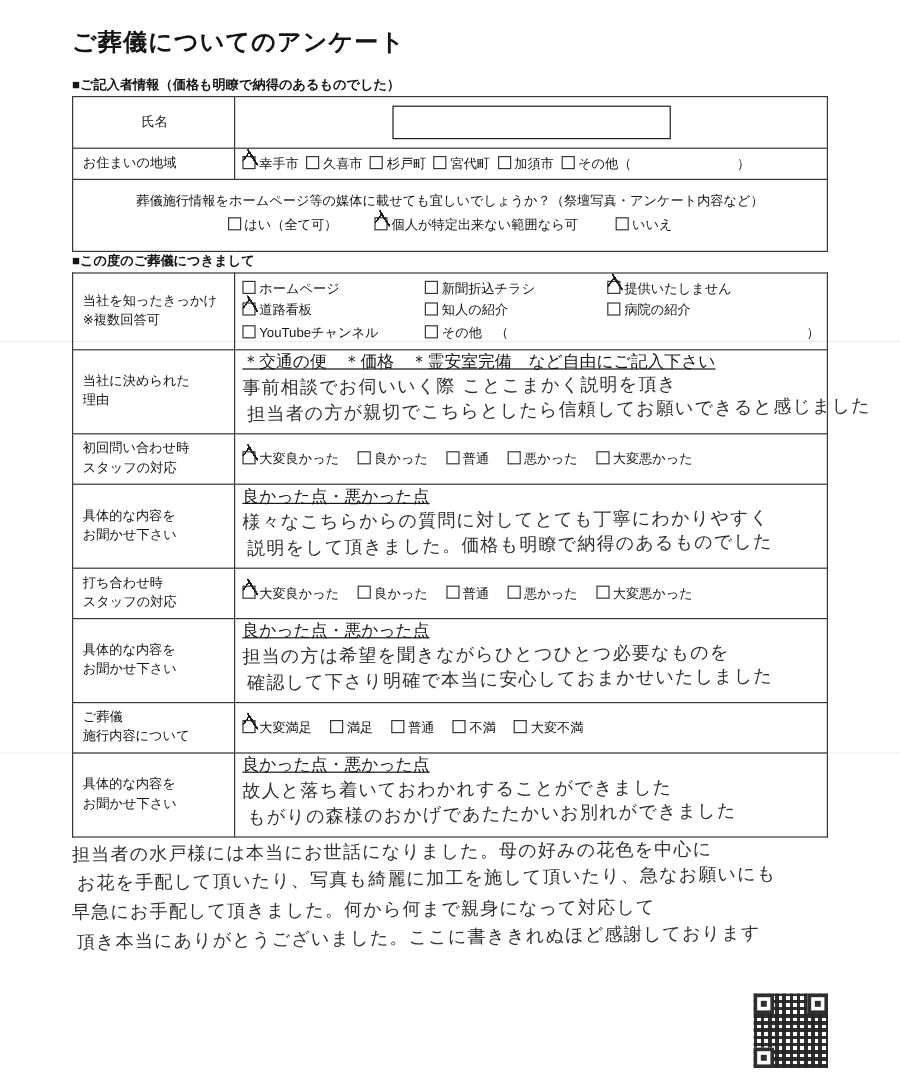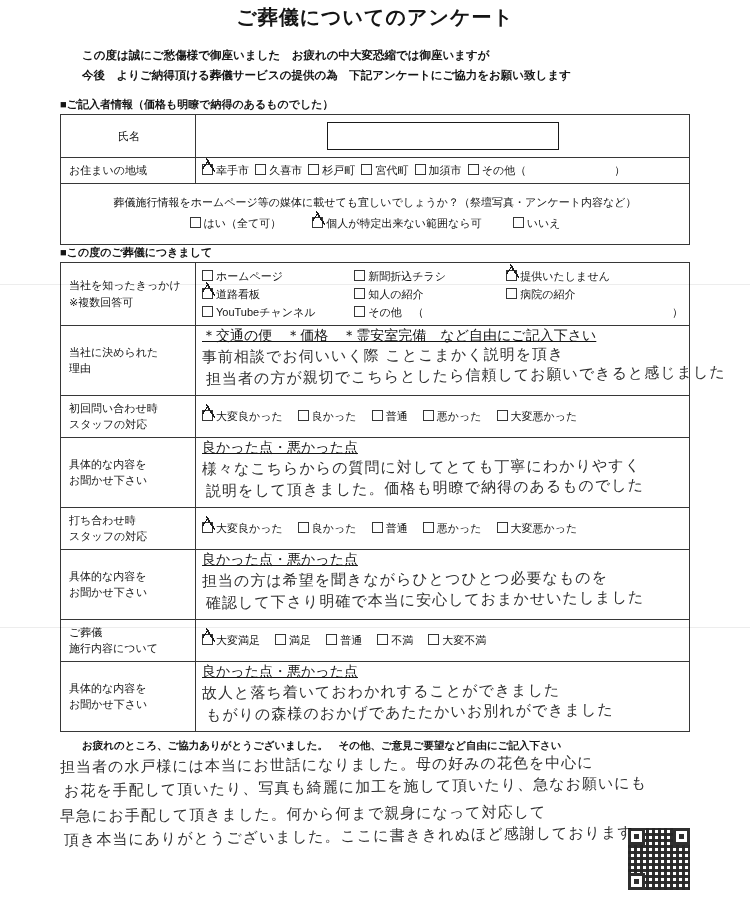--- a/index.html
+++ b/index.html
@@ -20,25 +20,24 @@
     position: relative;
     width: 750px;
     height: 908px;
     box-sizing: border-box;
     padding: 0 60px;
     filter: contrast(1.05);
   }
 
   
   .doc-title {
-    text-align: center;
     font-size: 20px;
     font-weight: bold;
     letter-spacing: 1px;
-    padding-top: 4px;
+    padding-top: 22px;
     margin: 0 0 14px 0;
   }
   .intro {
     font-size: 11.5px;
     line-height: 1.75;
     font-weight: bold;
     margin: 0 0 12px 22px;
   }
   .intro div { white-space: pre; }
 
@@ -204,24 +203,20 @@
     background: rgba(0,0,0,.07);
   }
 </style>
 </head>
 <body>
 
 <div class="sheet">
 
   <h1 class="doc-title">ご葬儀についてのアンケート</h1>
 
-  <div class="intro">
-    <div>この度は誠にご愁傷様で御座いました　お疲れの中大変恐縮では御座いますが</div>
-    <div>今後　よりご納得頂ける葬儀サービスの提供の為　下記アンケートにご協力をお願い致します</div>
-  </div>
 
   <div class="section-label">■ご記入者情報（価格も明瞭で納得のあるものでした）</div>
 
   <table class="outer">
     <tbody>
         <tr class="row-name">
       <td class="label">氏名</td>
       <td>
         <div class="namebox"></div>
       </td>
@@ -367,21 +362,20 @@
       </td>
       <td class="answer">
         <span class="hint">良かった点・悪かった点</span>
         <div class="hw">故人と落ち着いておわかれすることができました</div>
         <div class="hw l2">もがりの森様のおかげであたたかいお別れができました</div>
       </td>
     </tr>
   </tbody>
     </table>
 
-  <div class="thanks">お疲れのところ、ご協力ありがとうございました。　その他、ご意見ご要望など自由にご記入下さい</div>
   <div class="free-hw">
     <div class="hw">担当者の水戸様には本当にお世話になりました。母の好みの花色を中心に</div>
     <div class="hw l2">お花を手配して頂いたり、写真も綺麗に加工を施して頂いたり、急なお願いにも</div>
     <div class="hw">早急にお手配して頂きました。何から何まで親身になって対応して</div>
     <div class="hw l2">頂き本当にありがとうございました。ここに書ききれぬほど感謝しております</div>
   </div>
 
   <div class="qr">
       <span class="qr-tr"></span>
     </div>

